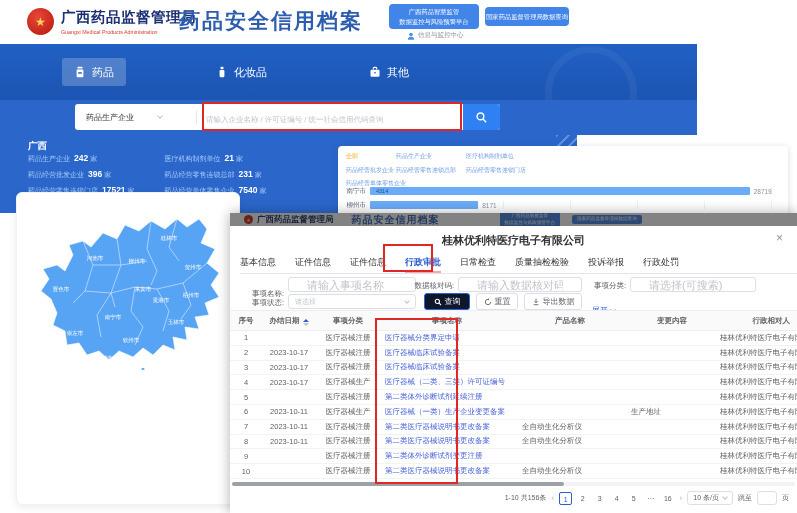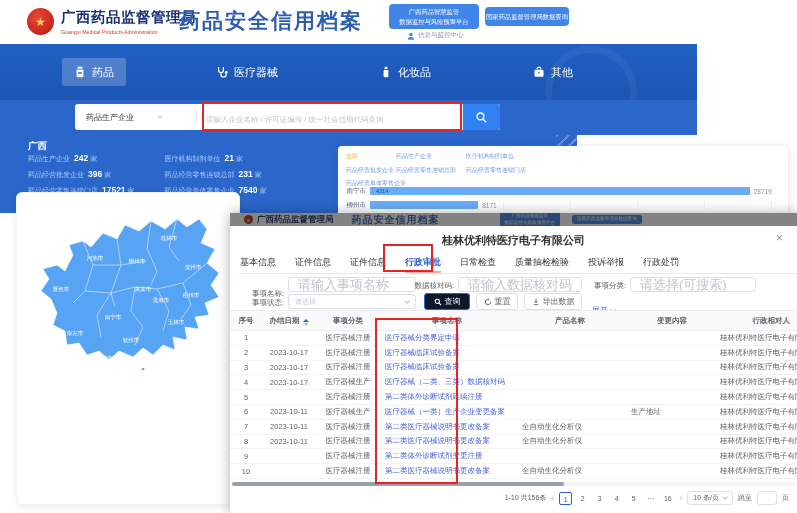--- a/index.html
+++ b/index.html
@@ -95,22 +95,22 @@
   .mbody{position:absolute;left:0;top:13px;width:567px;height:272px;background:#fff;}
   .dlg-title{position:absolute;left:0;top:7px;width:100%;text-align:center;font-size:11px;
              color:#303133;font-weight:600;}
   .dlg-close{position:absolute;right:14px;top:5px;font-size:12px;color:#909399;cursor:pointer;}
   .dlg-tabs{position:absolute;left:10px;right:0;top:26px;height:22px;border-bottom:1px solid #e4e7ed;
             display:flex;}
   .dtab{font-size:9px;color:#303133;margin-right:19px;line-height:20px;white-space:nowrap;cursor:pointer;}
   .dtab.active{color:#2e5fd0;border-bottom:2px solid #fca5a5;font-weight:bold;}
 
   .flabel{position:absolute;font-size:7.5px;color:#606266;text-align:right;white-space:nowrap;}
-  .finput{position:absolute;height:15px;border:1px solid #dcdfe6;border-radius:3px;font-size:13px;
-          color:#606266;padding:0 9px;background:#fff;outline:none;
+  .finput{position:absolute;height:15px;border:1px solid #dcdfe6;border-radius:3px;font-size:11px;
+          color:#606266;padding:0 18px;background:#fff;outline:none;
           font-family:"Liberation Sans","DejaVu Sans",sans-serif;}
   .finput::placeholder{color:#c0c4cc;}
   .fselect{position:absolute;height:15px;border:1px solid #dcdfe6;border-radius:3px;background:#fff;
            display:flex;align-items:center;justify-content:space-between;padding:0 6px;cursor:pointer;}
   .fselect .ph2{font-size:7px;color:#c0c4cc;}
   .chev{display:inline-block;width:4px;height:4px;border-right:1px solid #c0c4cc;
         border-bottom:1px solid #c0c4cc;transform:rotate(45deg);margin-top:-2px;}
   .chev.blue{border-color:#2e5fd0;}
   .mbtn{position:absolute;height:17px;border-radius:3px;font-size:8px;display:flex;align-items:center;
         justify-content:center;gap:3px;cursor:pointer;white-space:nowrap;}
@@ -190,30 +190,20 @@
     <div id="nav-tabs">
         <div class="nav-tab active">
           <span class="ntico">
             <svg width="12" height="12" viewBox="0 0 12 12">
               <rect x="3.6" y="0.8" width="4.8" height="1.8" rx="0.4" fill="#fff"></rect>
               <rect x="2.6" y="3.4" width="6.8" height="7.8" rx="1" fill="#fff"></rect>
               <rect x="4.2" y="6.2" width="3.6" height="1.5" fill="#2a63c8"></rect>
             </svg>
           </span>
           <span>药品</span>
-        </div>
-        <div class="nav-tab">
-          <span class="ntico">
-            <svg width="12" height="12" viewBox="0 0 12 12">
-              <path d="M2.6,1 v3.2 a2.4,2.4 0 0 0 4.8,0 V1" fill="none" stroke="#fff" stroke-width="1.2"></path>
-              <path d="M5,6.8 v1.6 a2.6,2.6 0 0 0 5.2,0 V7.6" fill="none" stroke="#fff" stroke-width="1.2"></path>
-              <circle cx="10.2" cy="6.4" r="1.3" fill="#fff"></circle>
-            </svg>
-          </span>
-          <span>医疗器械</span>
         </div>
         <div class="nav-tab">
           <span class="ntico">
             <svg width="12" height="12" viewBox="0 0 12 12">
               <rect x="4.6" y="0.8" width="2.8" height="2.4" fill="#fff"></rect>
               <rect x="3.6" y="4" width="4.8" height="7.2" rx="1.2" fill="#fff"></rect>
             </svg>
           </span>
           <span>化妆品</span>
         </div>
@@ -469,21 +459,21 @@
               <td>医疗器械注册</td>
               <td class="c3"><span class="lnk">医疗器械临床试验备案</span></td>
               <td class="c4v"></td>
               <td class="c5v"></td>
               <td class="c6v">桂林优利特医疗电子有限公司</td>
             </tr>
             <tr>
               <td>4</td>
               <td>2023-10-17</td>
               <td>医疗器械生产</td>
-              <td class="c3"><span class="lnk">医疗器械（二类、三类）数据核对码</span></td>
+              <td class="c3"><span class="lnk">医疗器械（二类、三类）许可证编号</span></td>
               <td class="c4v"></td>
               <td class="c5v"></td>
               <td class="c6v">桂林优利特医疗电子有限公司</td>
             </tr>
             <tr>
               <td>5</td>
               <td></td>
               <td>医疗器械注册</td>
               <td class="c3"><span class="lnk">第二类体外诊断试剂延续注册</span></td>
               <td class="c4v"></td>

